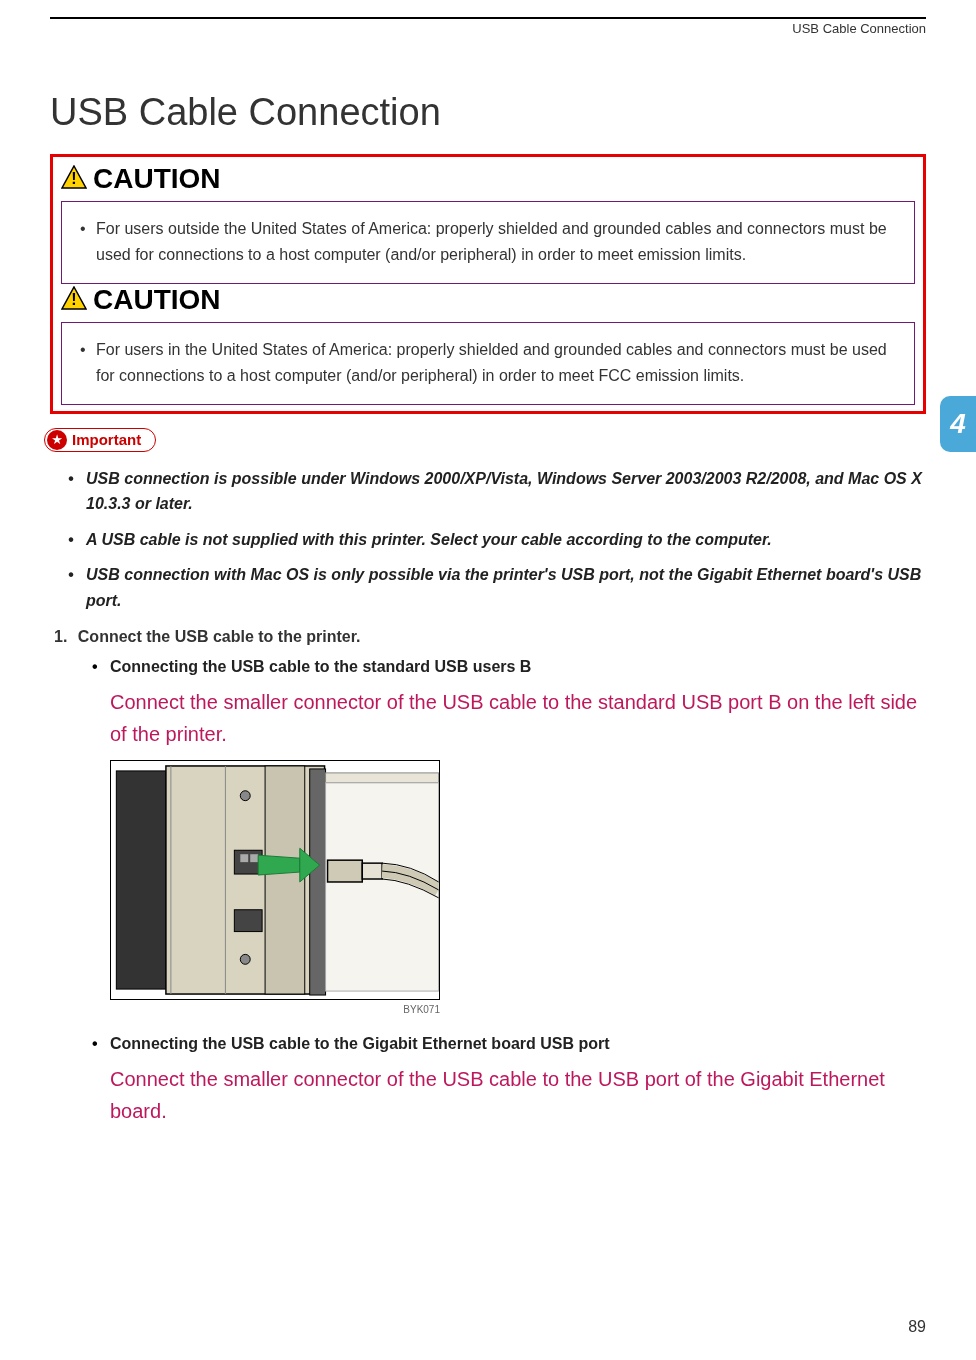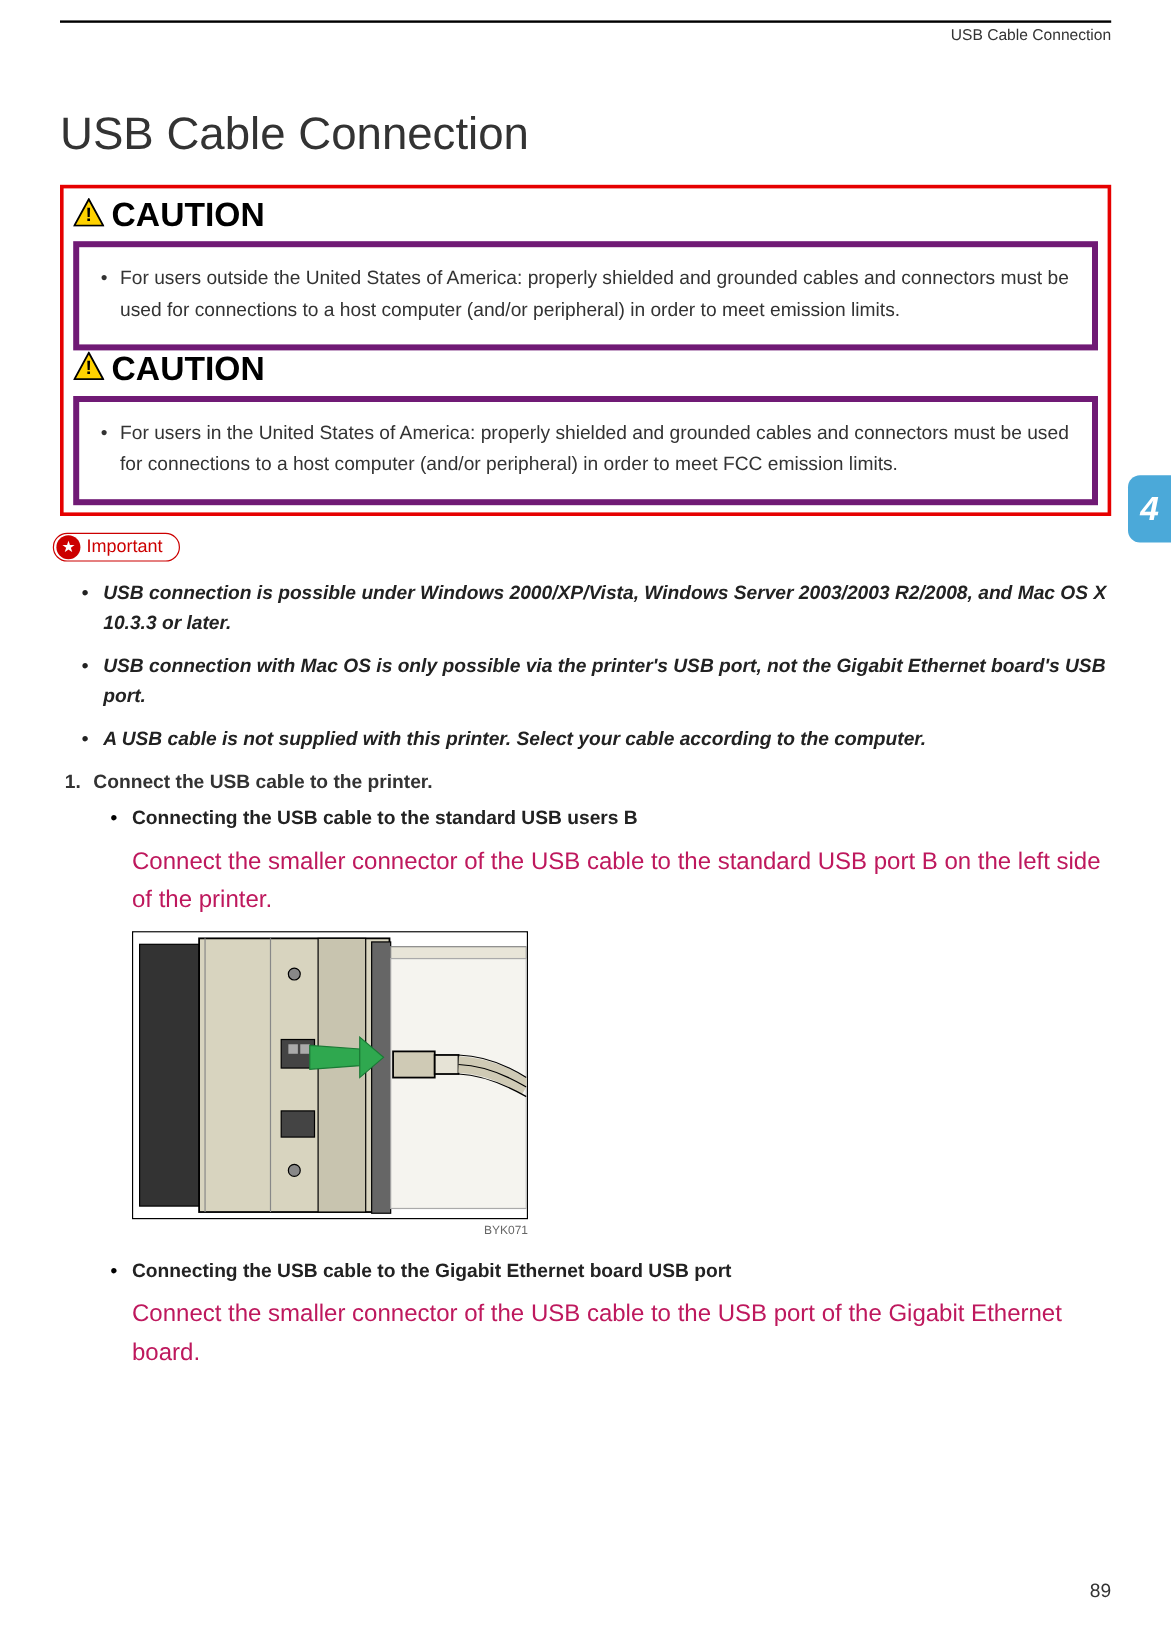--- a/index.html
+++ b/index.html
@@ -54,21 +54,21 @@
     .caution-triangle {
       display: inline-block;
       margin-right: 6px;
     }
     .caution-text {
       font-size: 28px;
       font-weight: bold;
       color: #000;
     }
     .caution-body {
-      border: 5px solid #701a75;
+      border: 1px solid #701a75;
       padding: 14px 16px 14px 16px;
       margin: 0 2px;
     }
     .caution-body ul {
       list-style: none;
       padding-left: 18px;
     }
     .caution-body li {
       font-size: 16px;
       line-height: 1.65;
@@ -114,21 +114,21 @@
       border-radius: 50%;
       display: flex;
       align-items: center;
       justify-content: center;
       color: white;
       font-size: 13px;
       margin-right: 5px;
     }
     .important-text {
       color: #cc0000;
-      font-weight: normal;
+      font-weight: bold;
       font-size: 15px;
     }
     .important-list {
       list-style: none;
       padding-left: 36px;
       margin-bottom: 14px;
     }
     .important-list li {
       font-size: 16px;
       line-height: 1.6;
@@ -264,22 +264,22 @@
 
   </div>
 
   <div class="important-badge">
     <span class="star-icon">★</span>
     <span class="important-text">Important</span>
   </div>
 
   <ul class="important-list">
     <li>USB connection is possible under Windows 2000/XP/Vista, Windows Server 2003/2003 R2/2008, and Mac OS X 10.3.3 or later.</li>
+    <li>A USB cable is not supplied with this printer. Select your cable according to the computer.</li>
     <li>USB connection with Mac OS is only possible via the printer's USB port, not the Gigabit Ethernet board's USB port.</li>
-    <li>A USB cable is not supplied with this printer. Select your cable according to the computer.</li>
   </ul>
 
   <div class="step-line">
     <span class="step-num">1.</span>
     <span class="step-text">Connect the USB cable to the printer.</span>
   </div>
 
   <ul class="sub-list">
     <li>
       <div class="sub-heading">Connecting the USB cable to the standard USB users B</div>

